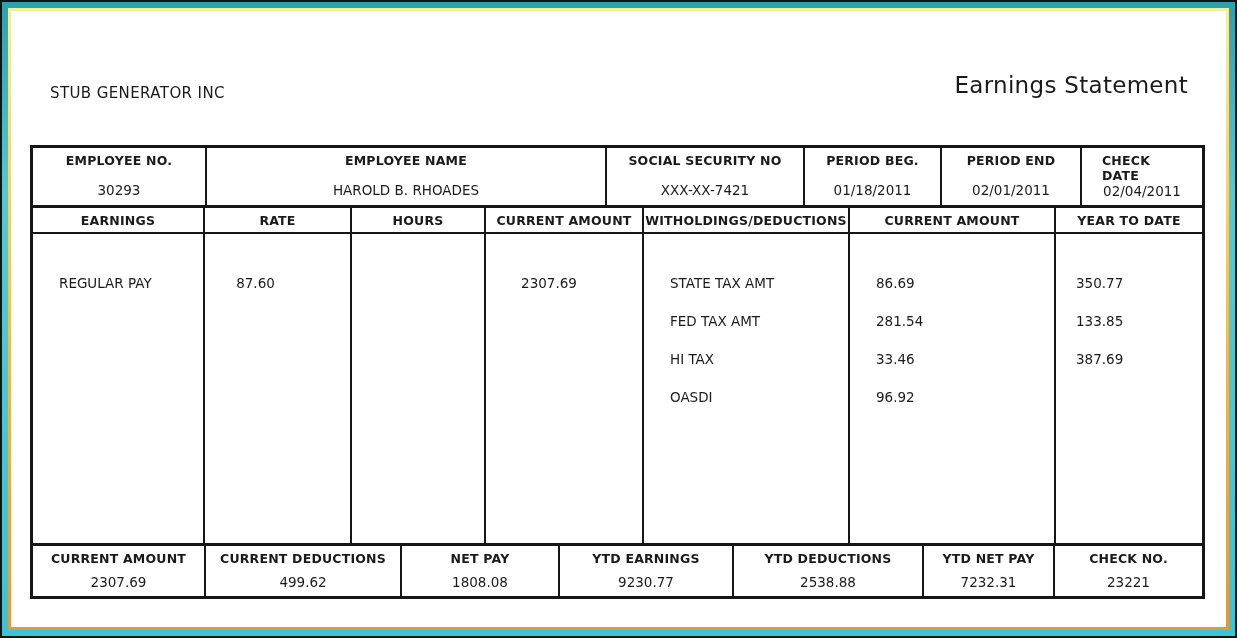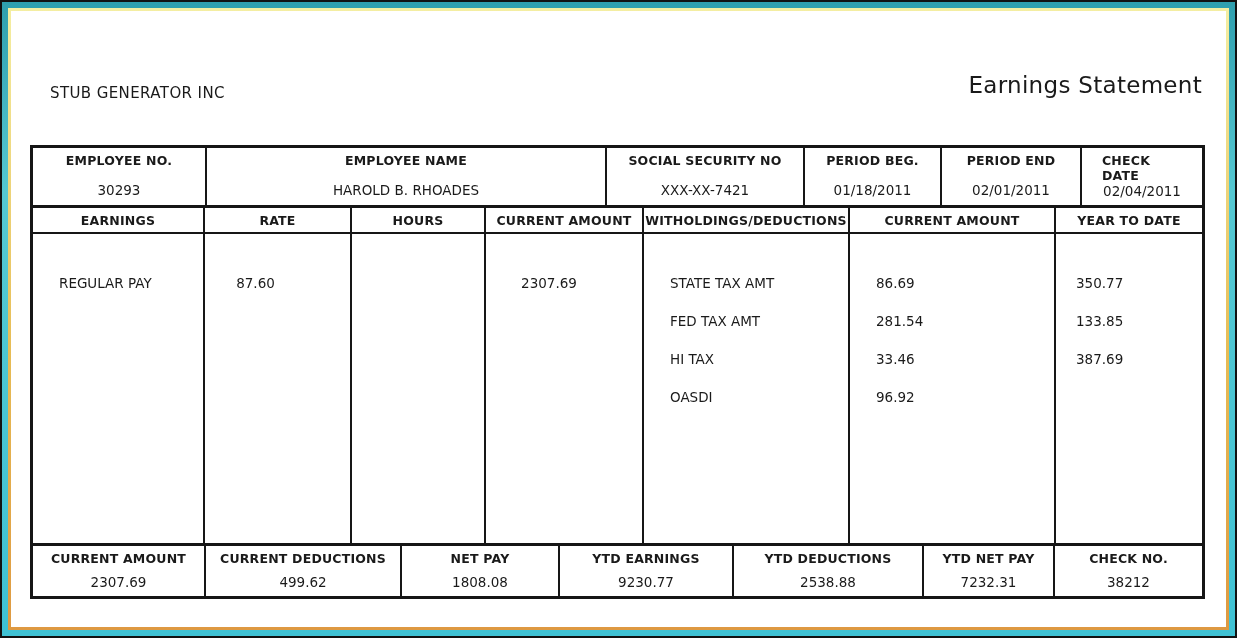--- a/index.html
+++ b/index.html
@@ -7,21 +7,21 @@
   body { position:relative; font-family:"DejaVu Sans","Liberation Sans",sans-serif; color:#1a1a1a; overflow:hidden; }
 
   
   .frame-outer { position:absolute; inset:0; background:#121212; }
   .frame-teal  { position:absolute; inset:2px; background:linear-gradient(180deg,#2f9fae,#55c8d2 30%,#3fc2d4); }
   .frame-gold  { position:absolute; inset:8px; background:linear-gradient(180deg,#f4eea2,#e7bc55 55%,#de9941); }
   .page        { position:absolute; inset:11px; background:#ffffff; }
 
   
   .company { position:absolute; left:39px; top:24px; font-size:15px; line-height:23.5px; letter-spacing:.4px; white-space:pre; }
-  .doc-title { position:absolute; right:24px; top:61px; font-size:23px; letter-spacing:.3px; }
+  .doc-title { position:absolute; right:38px; top:61px; font-size:23px; letter-spacing:.3px; }
 
   
   .paystub { position:absolute; left:19px; top:134px; width:1175px; border:3px solid #161616; background:#fff; }
   .row { display:flex; width:100%; }
   .cell { border-right:2px solid #161616; display:flex; flex-direction:column; align-items:center; }
   .cell:last-child { border-right:none; flex:1; }
   .hdr { font-size:12.5px; font-weight:bold; letter-spacing:.2px; }
   .val { font-size:13.5px; }
 
   
@@ -176,18 +176,18 @@
       <div class="cell">
         <div class="hdr">YTD DEDUCTIONS</div>
         <div class="val">2538.88</div>
       </div>
       <div class="cell">
         <div class="hdr">YTD NET PAY</div>
         <div class="val">7232.31</div>
       </div>
       <div class="cell">
         <div class="hdr">CHECK NO.</div>
-        <div class="val">38212</div>
+        <div class="val">23221</div>
       </div>
     </div>
 
   </div>
 </div>
 
 </body></html>

